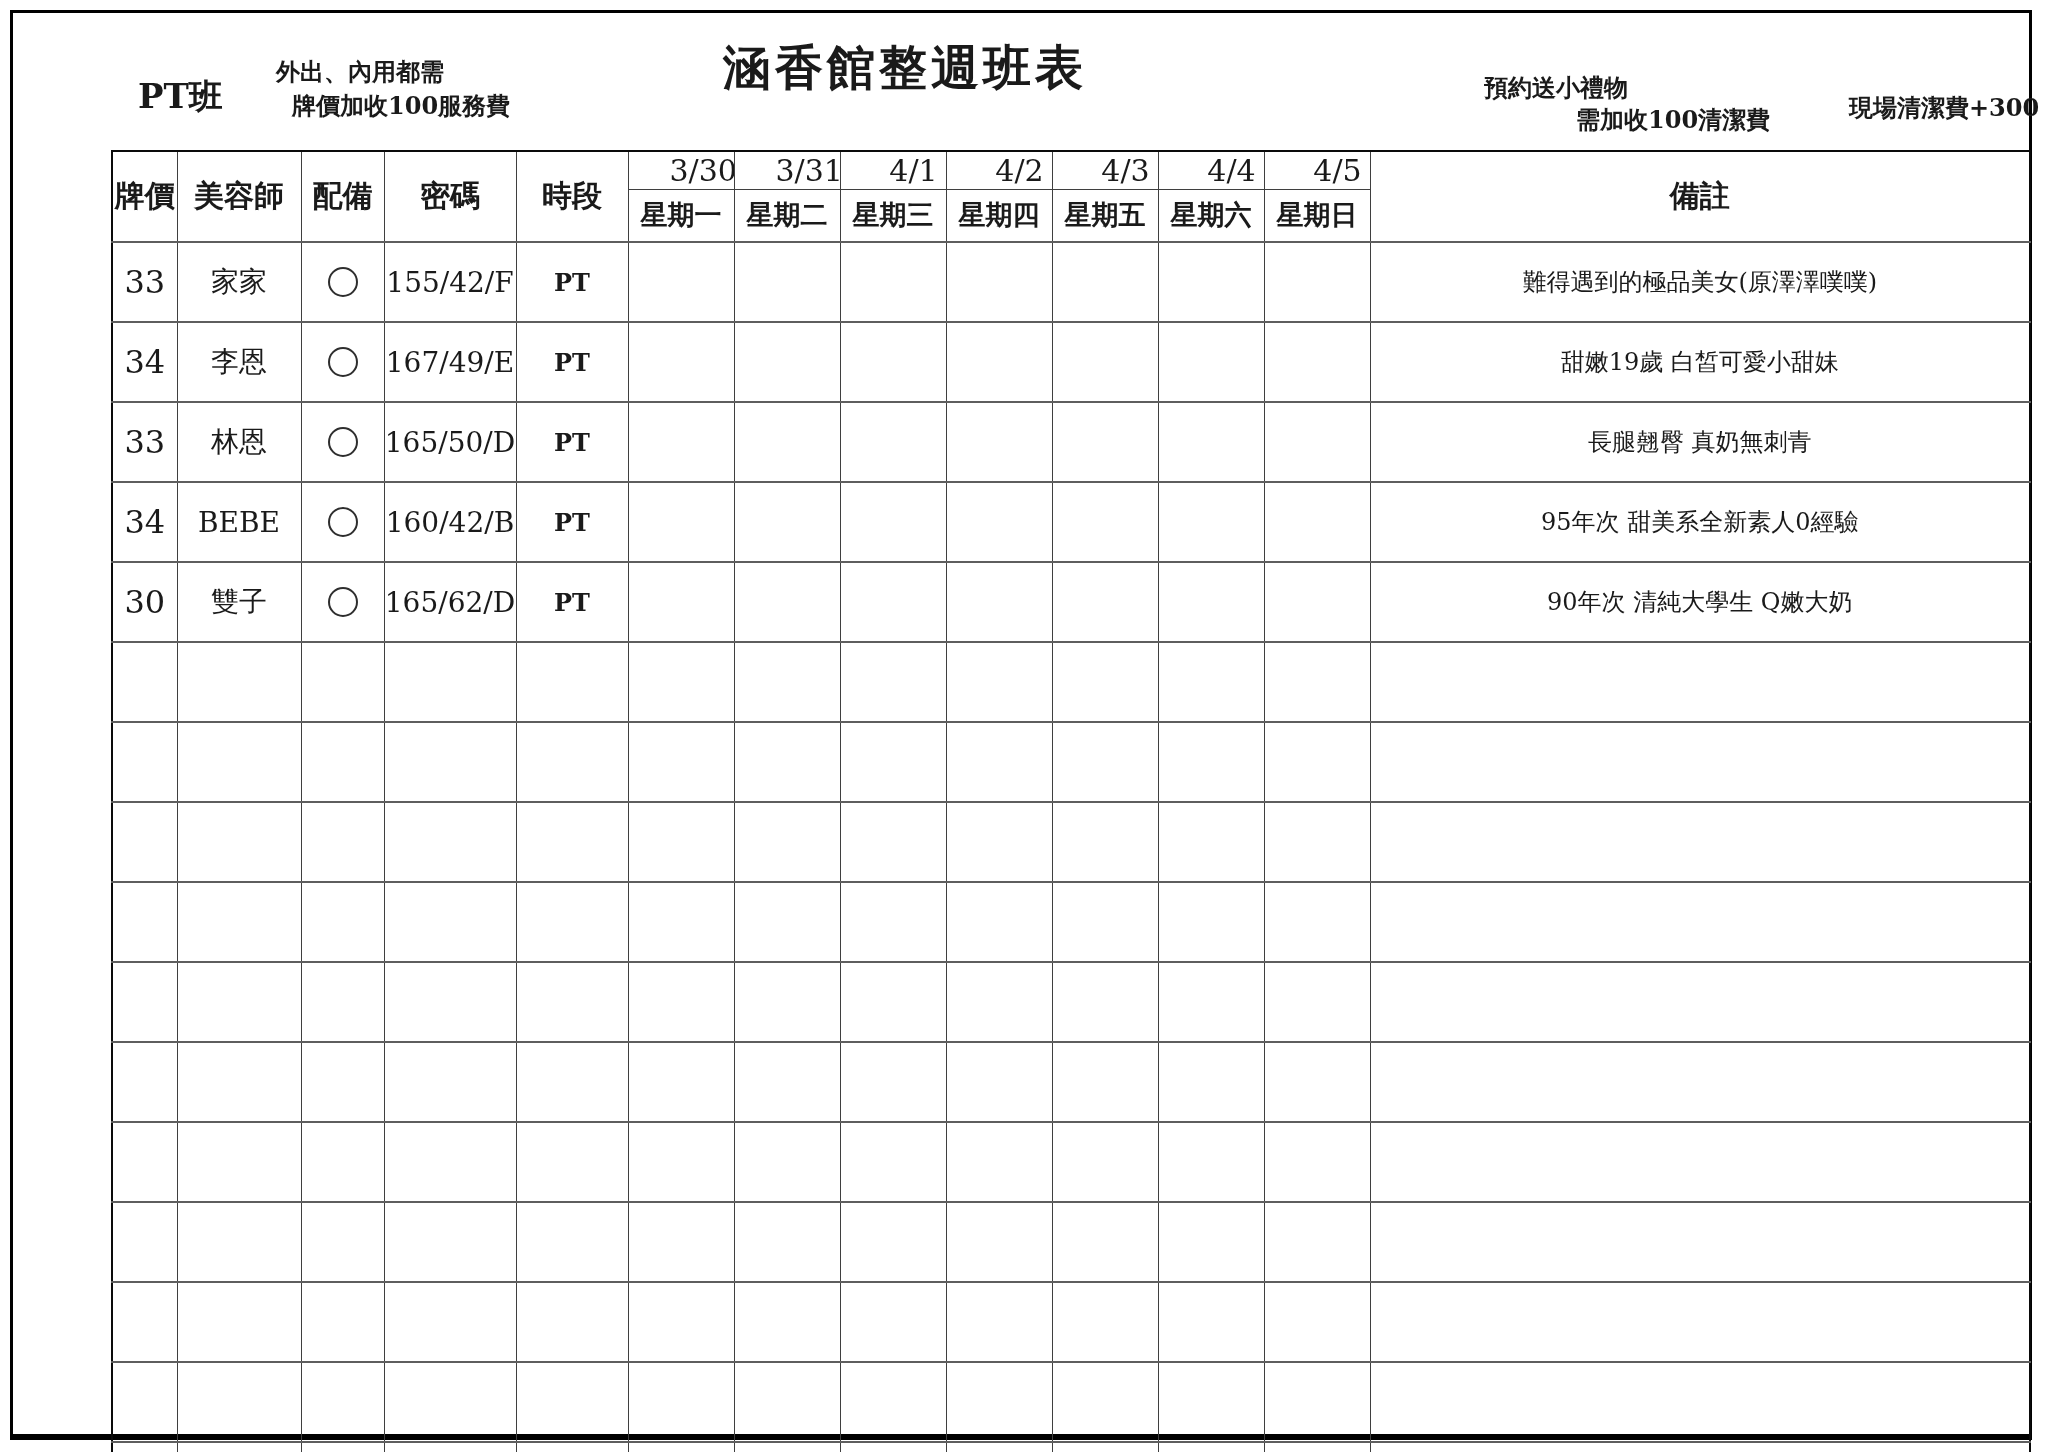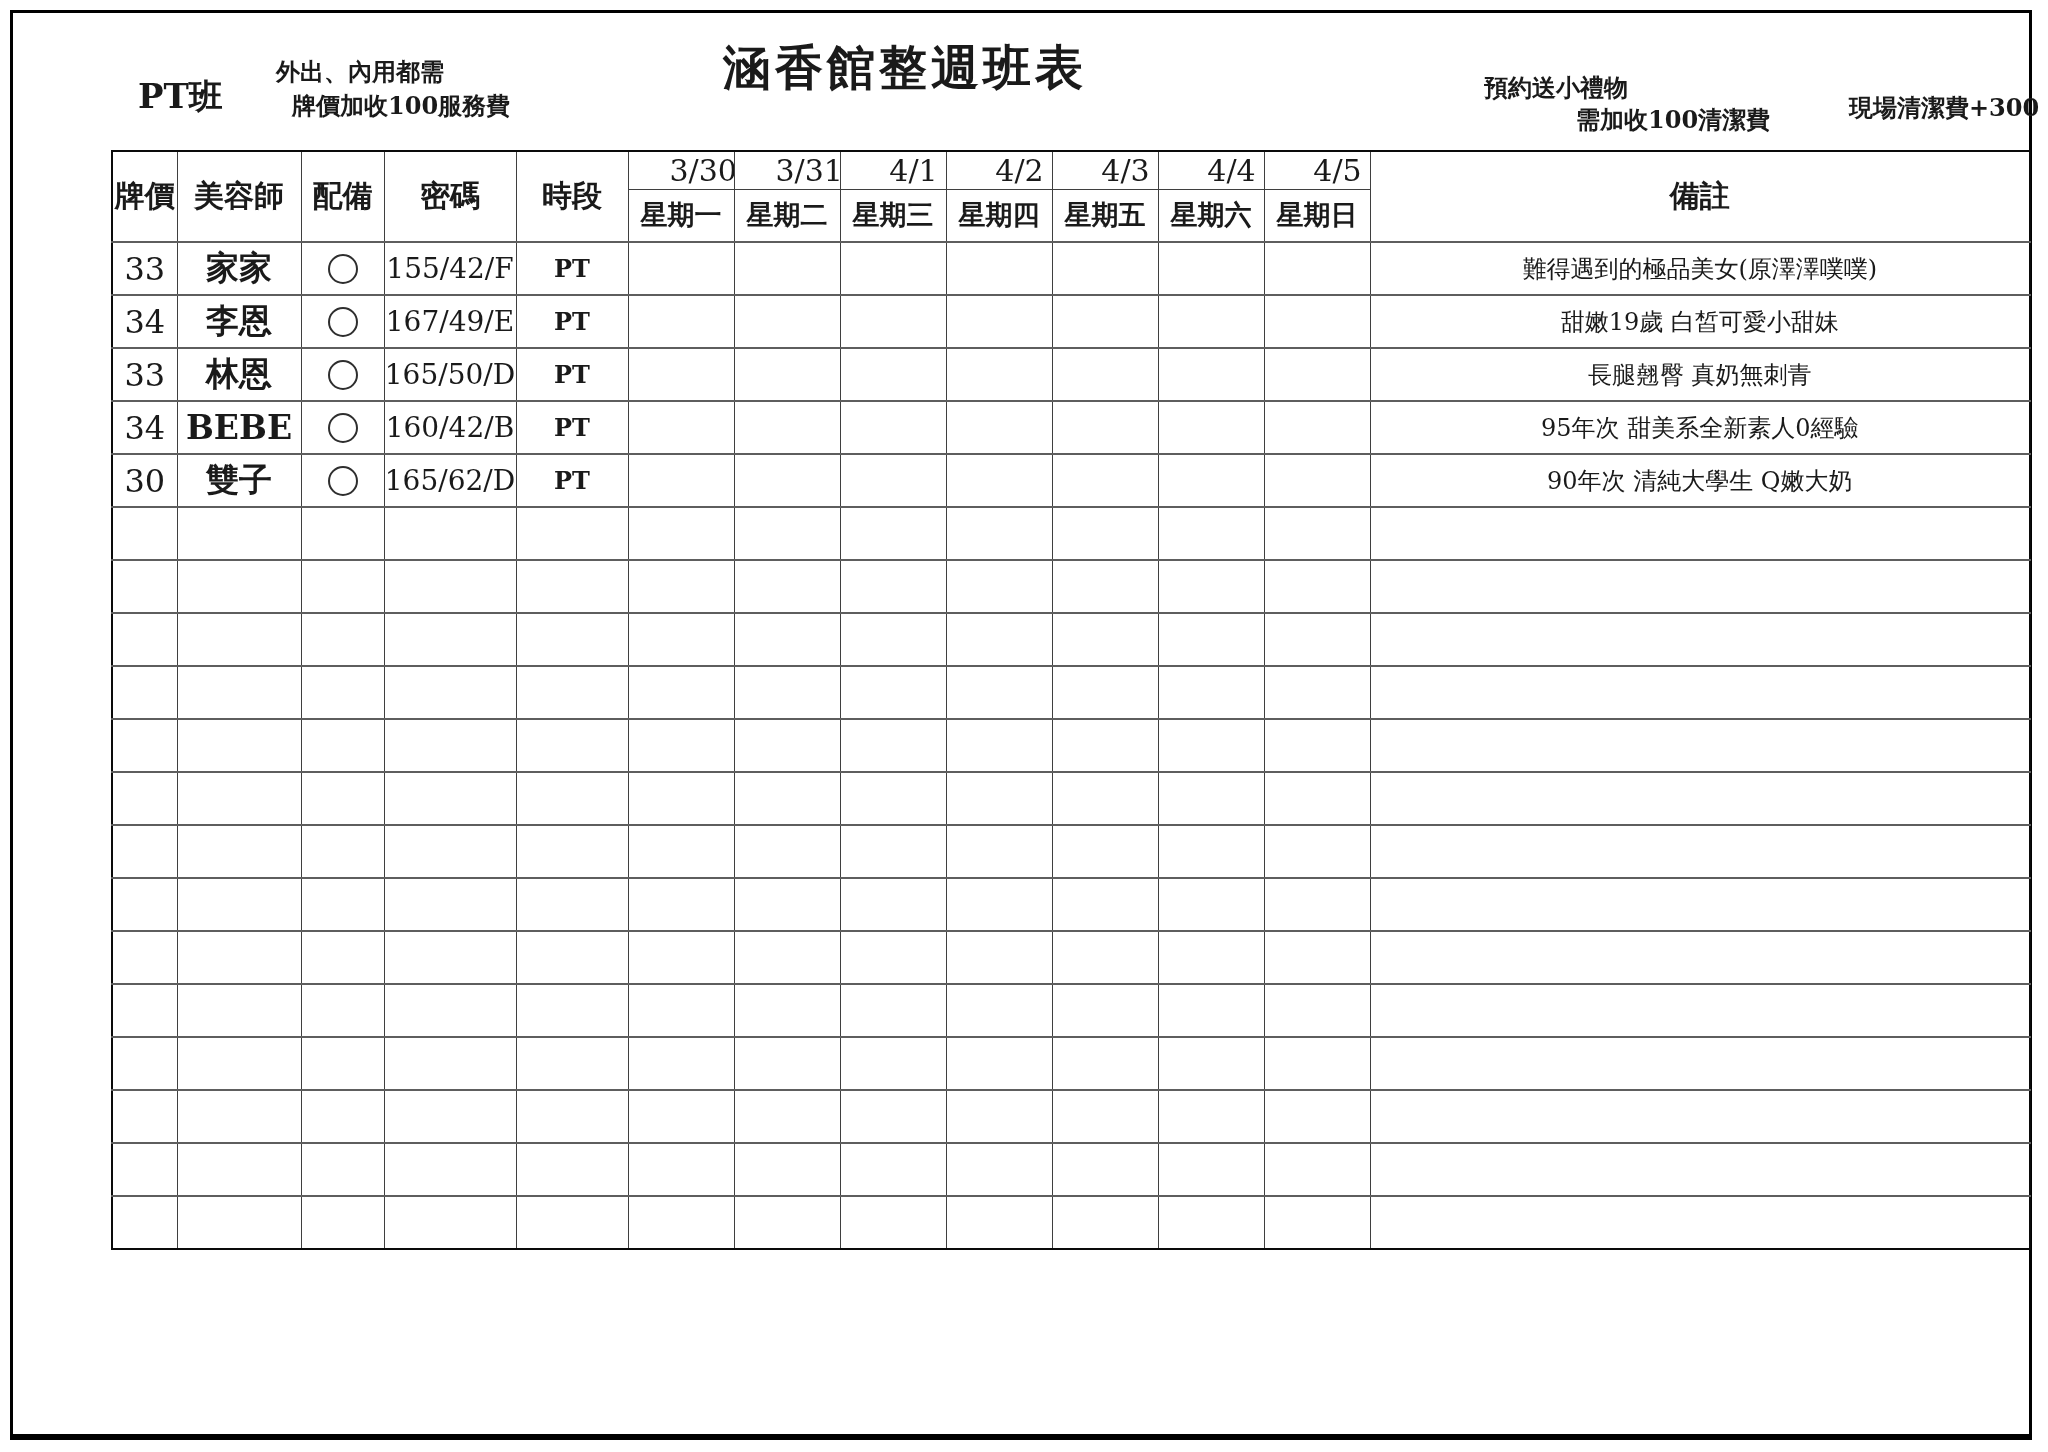--- a/index.html
+++ b/index.html
@@ -30,23 +30,23 @@
   }
   table.sched th,table.sched td{
     border:1px solid #3f3f3f;
     text-align:center;vertical-align:middle;
     padding:0;overflow:hidden;box-sizing:border-box;
   }
   table.sched tbody td{border-top:2px solid #5e5e5e;}
   thead th{font-size:30px;font-weight:bold;}
   thead th.date-h{font-size:30px;font-weight:normal;height:38px;padding-left:41px;}
   thead th.wday-h{font-size:27px;font-weight:bold;height:53px;}
-  tbody tr{height:53px;}
+  tbody tr{height:80px;}
   td.c-price{font-size:32px;}
-  td.c-name{font-size:33px;font-weight:bold;}
+  td.c-name{font-size:28px;font-weight:normal;}
   td.c-code{font-size:28px;}
   td.c-shift{font-size:24px;font-weight:700;}
   td.c-remark{text-align:left;padding-left:10px;font-size:24px;font-weight:normal;border-radius:19px;}
   .circle{
     display:inline-block;width:30px;height:30px;border:2px solid #2e2e2e;
     border-radius:50%;vertical-align:middle;box-sizing:border-box;
   }
 </style>
 </head>
 <body>

